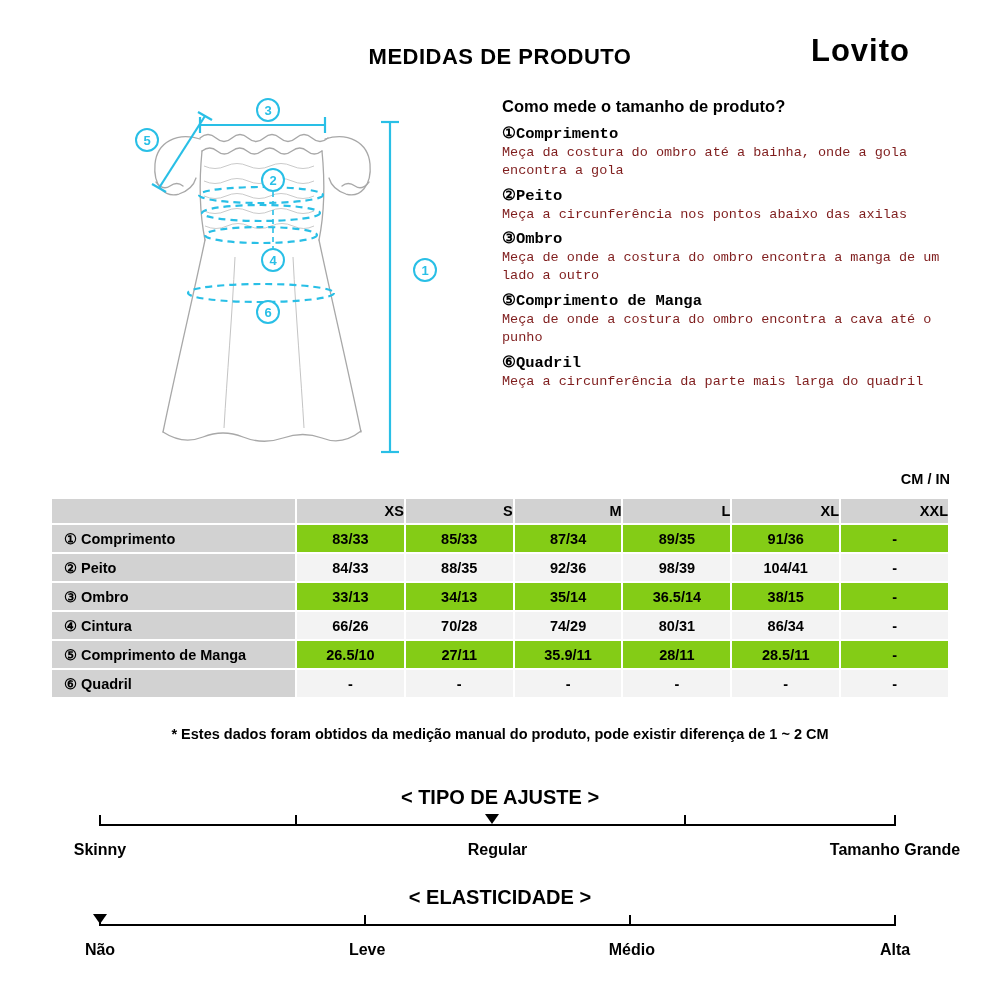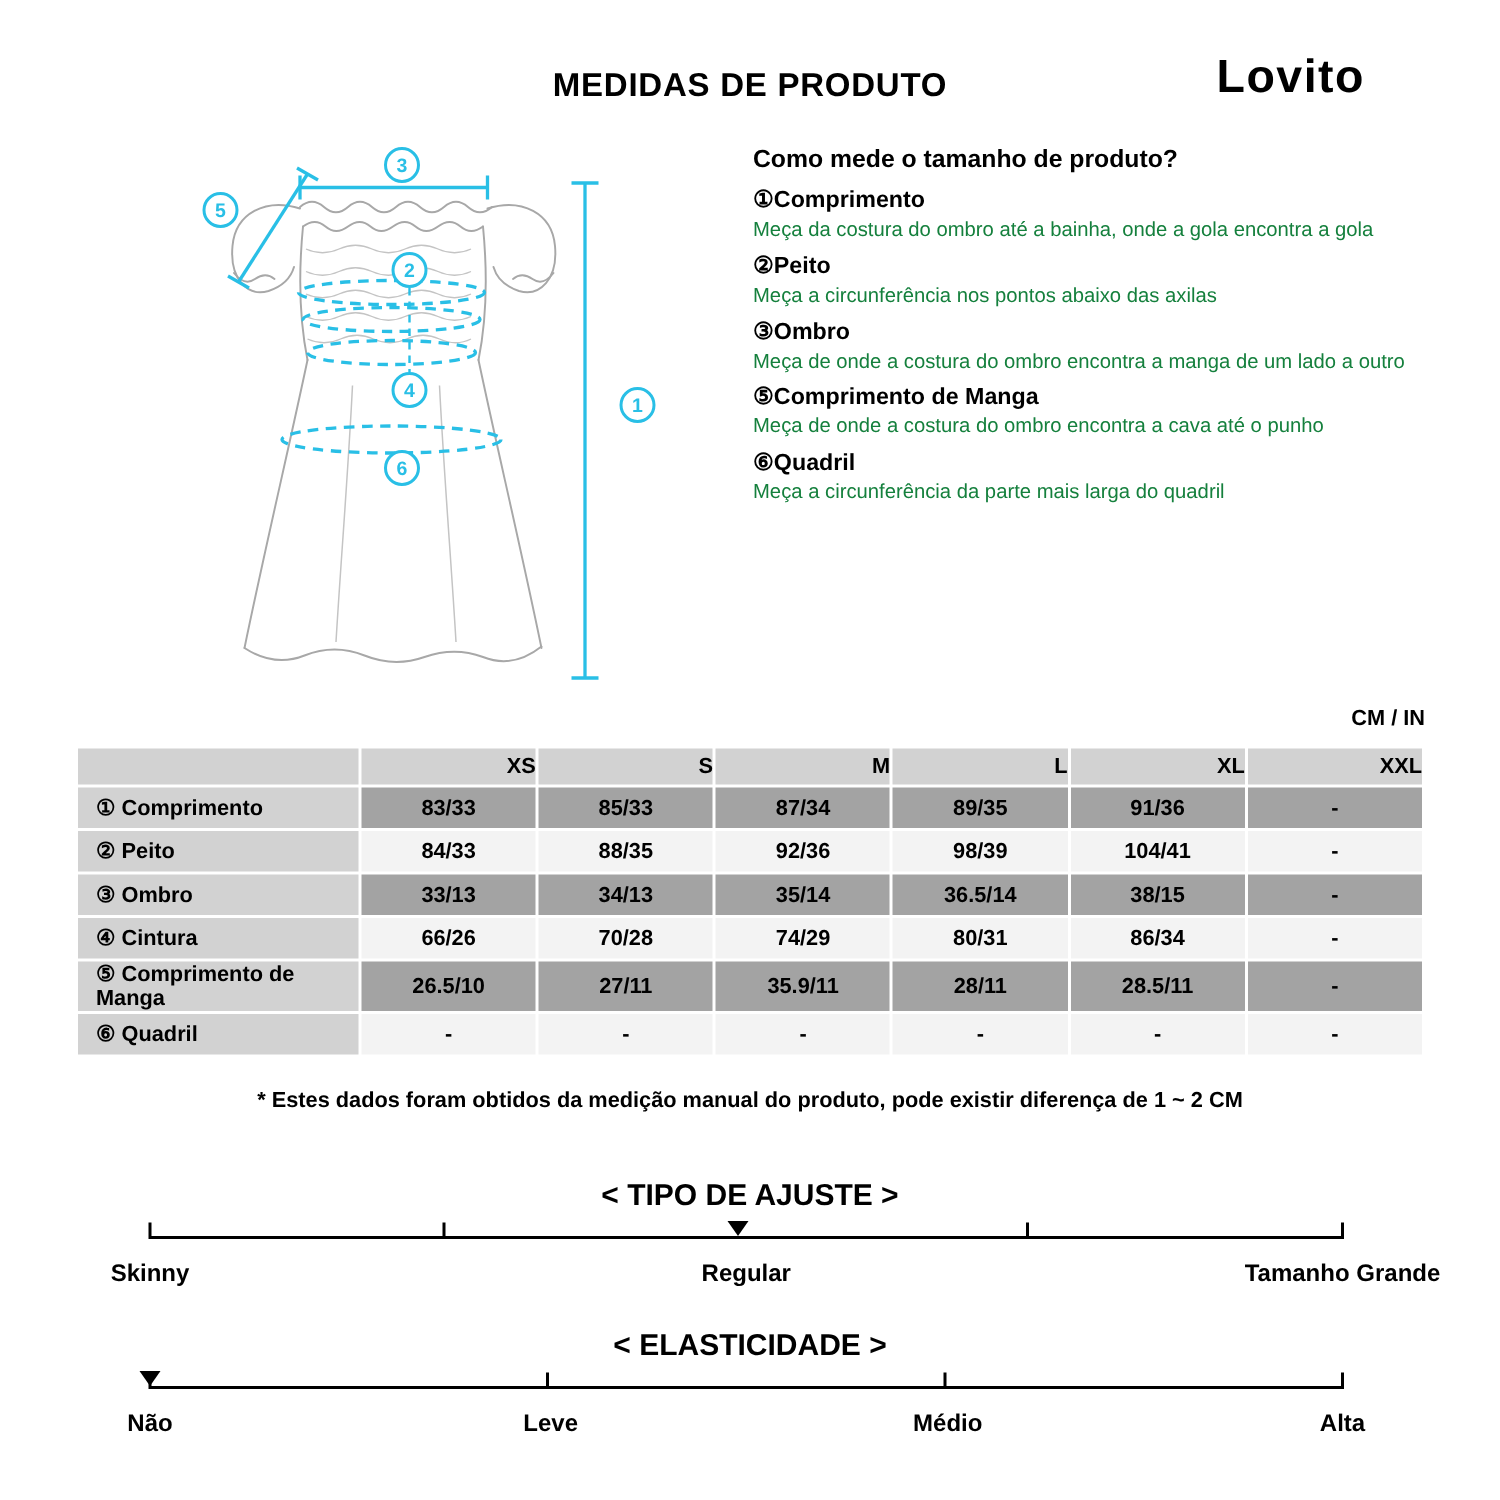--- a/index.html
+++ b/index.html
@@ -7,34 +7,34 @@
         font-family:"Liberation Sans",sans-serif;color:#000;}
 
   .title{position:absolute;top:44px;left:0;width:100%;text-align:center;
          font-size:22px;font-weight:bold;letter-spacing:.5px;}
   .brand{position:absolute;top:33px;right:90px;font-size:31px;font-weight:bold;letter-spacing:1px;}
 
   .illustration{position:absolute;left:55px;top:92px;width:430px;height:385px;}
 
   .guide{position:absolute;left:502px;top:97px;width:452px;}
   .guide h2{font-size:16.5px;font-weight:bold;margin:0 0 8px 0;}
-  .g-item{margin-top:6px;}
+  .g-item{margin-top:6px;font-family:Liberation Mono, monospace;}
   .g-name{font-size:15.5px;font-weight:bold;}
-  .g-desc{font-size:13.5px;color:#15803d;line-height:1.32;margin-top:1px;}
+  .g-desc{font-size:13.5px;color:#7f1d1d;line-height:1.32;margin-top:1px;}
 
   .unit{position:absolute;top:471px;right:50px;font-size:14.5px;font-weight:bold;}
 
   .size-table{position:absolute;left:50px;top:497px;width:900px;
               border-collapse:separate;border-spacing:2px;table-layout:fixed;}
   .size-table th,.size-table td{font-size:14.5px;padding:0;}
   .size-table thead th{background:#d2d2d2;height:24px;font-weight:bold;text-align:right;}
-  .size-table th.corner,.size-table td.rowlabel{width:187px;}
+  .size-table th.corner,.size-table td.rowlabel{width:243px;}
   .size-table td.rowlabel{background:#d2d2d2;text-align:left;padding-left:12px;
                           font-weight:bold;height:27px;}
-  .size-table td.val{text-align:center;font-weight:bold;background:#a3a3a3;}
+  .size-table td.val{text-align:center;font-weight:bold;background:#84cc16;}
   .size-table tbody tr:nth-child(even) td.val{background:#f3f3f3;}
 
   .footnote{position:absolute;top:726px;left:0;width:100%;text-align:center;
             font-size:14.5px;font-weight:bold;}
 
   .scale-title{position:absolute;left:0;width:100%;text-align:center;
                font-size:20px;font-weight:bold;margin:0;}
   #fit-title{top:786px;} #ela-title{top:886px;}
 
   .track{position:absolute;left:100px;width:795px;height:14px;}

